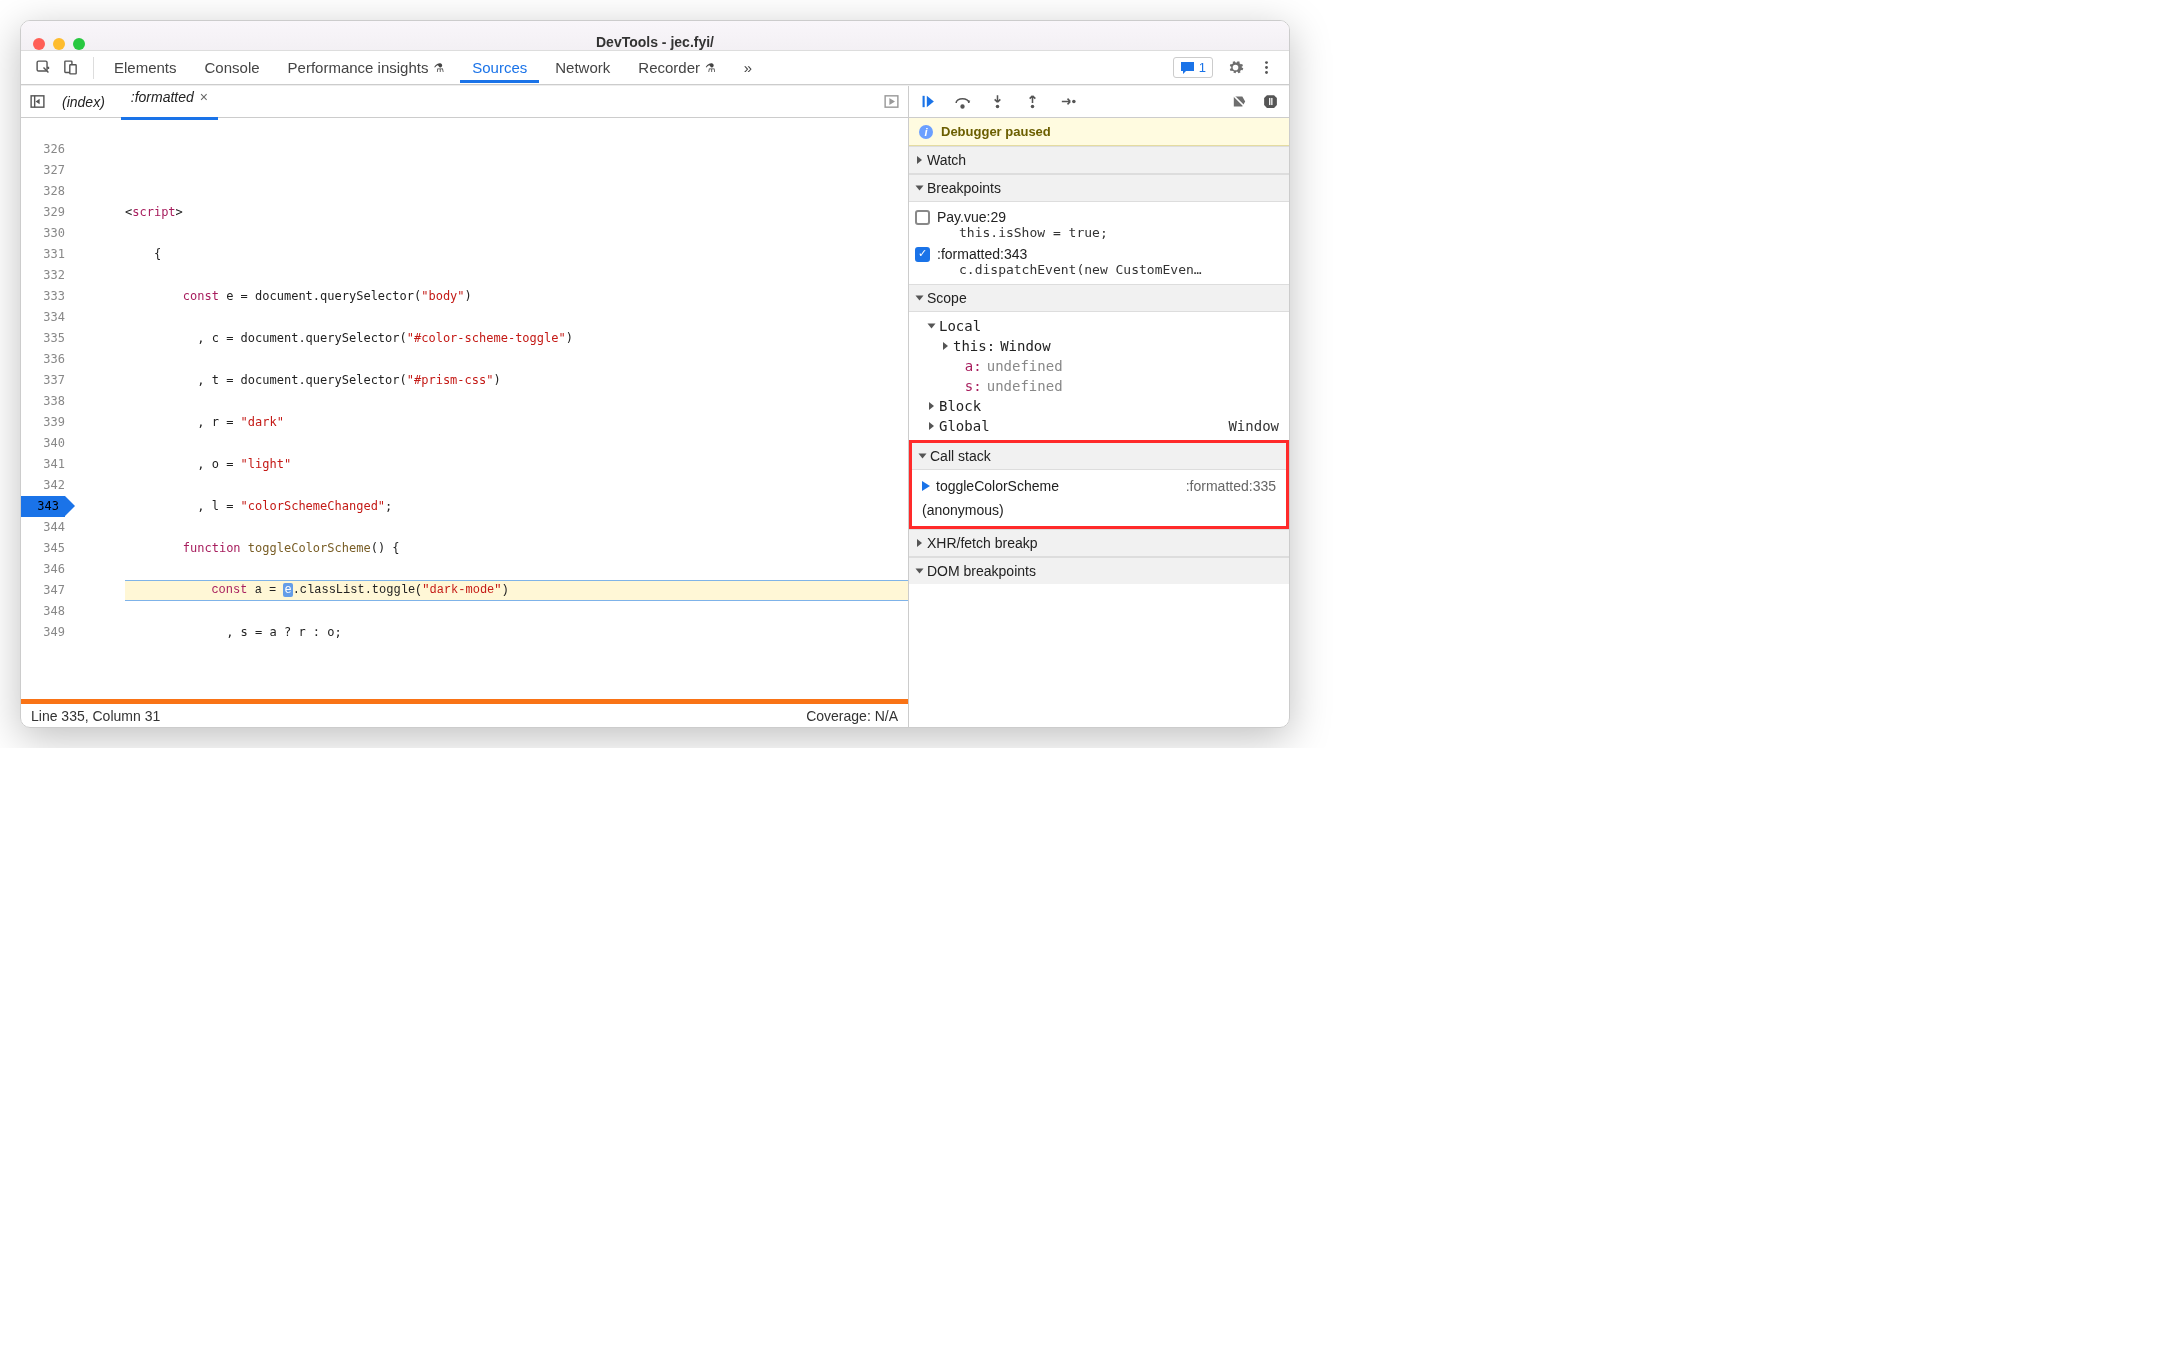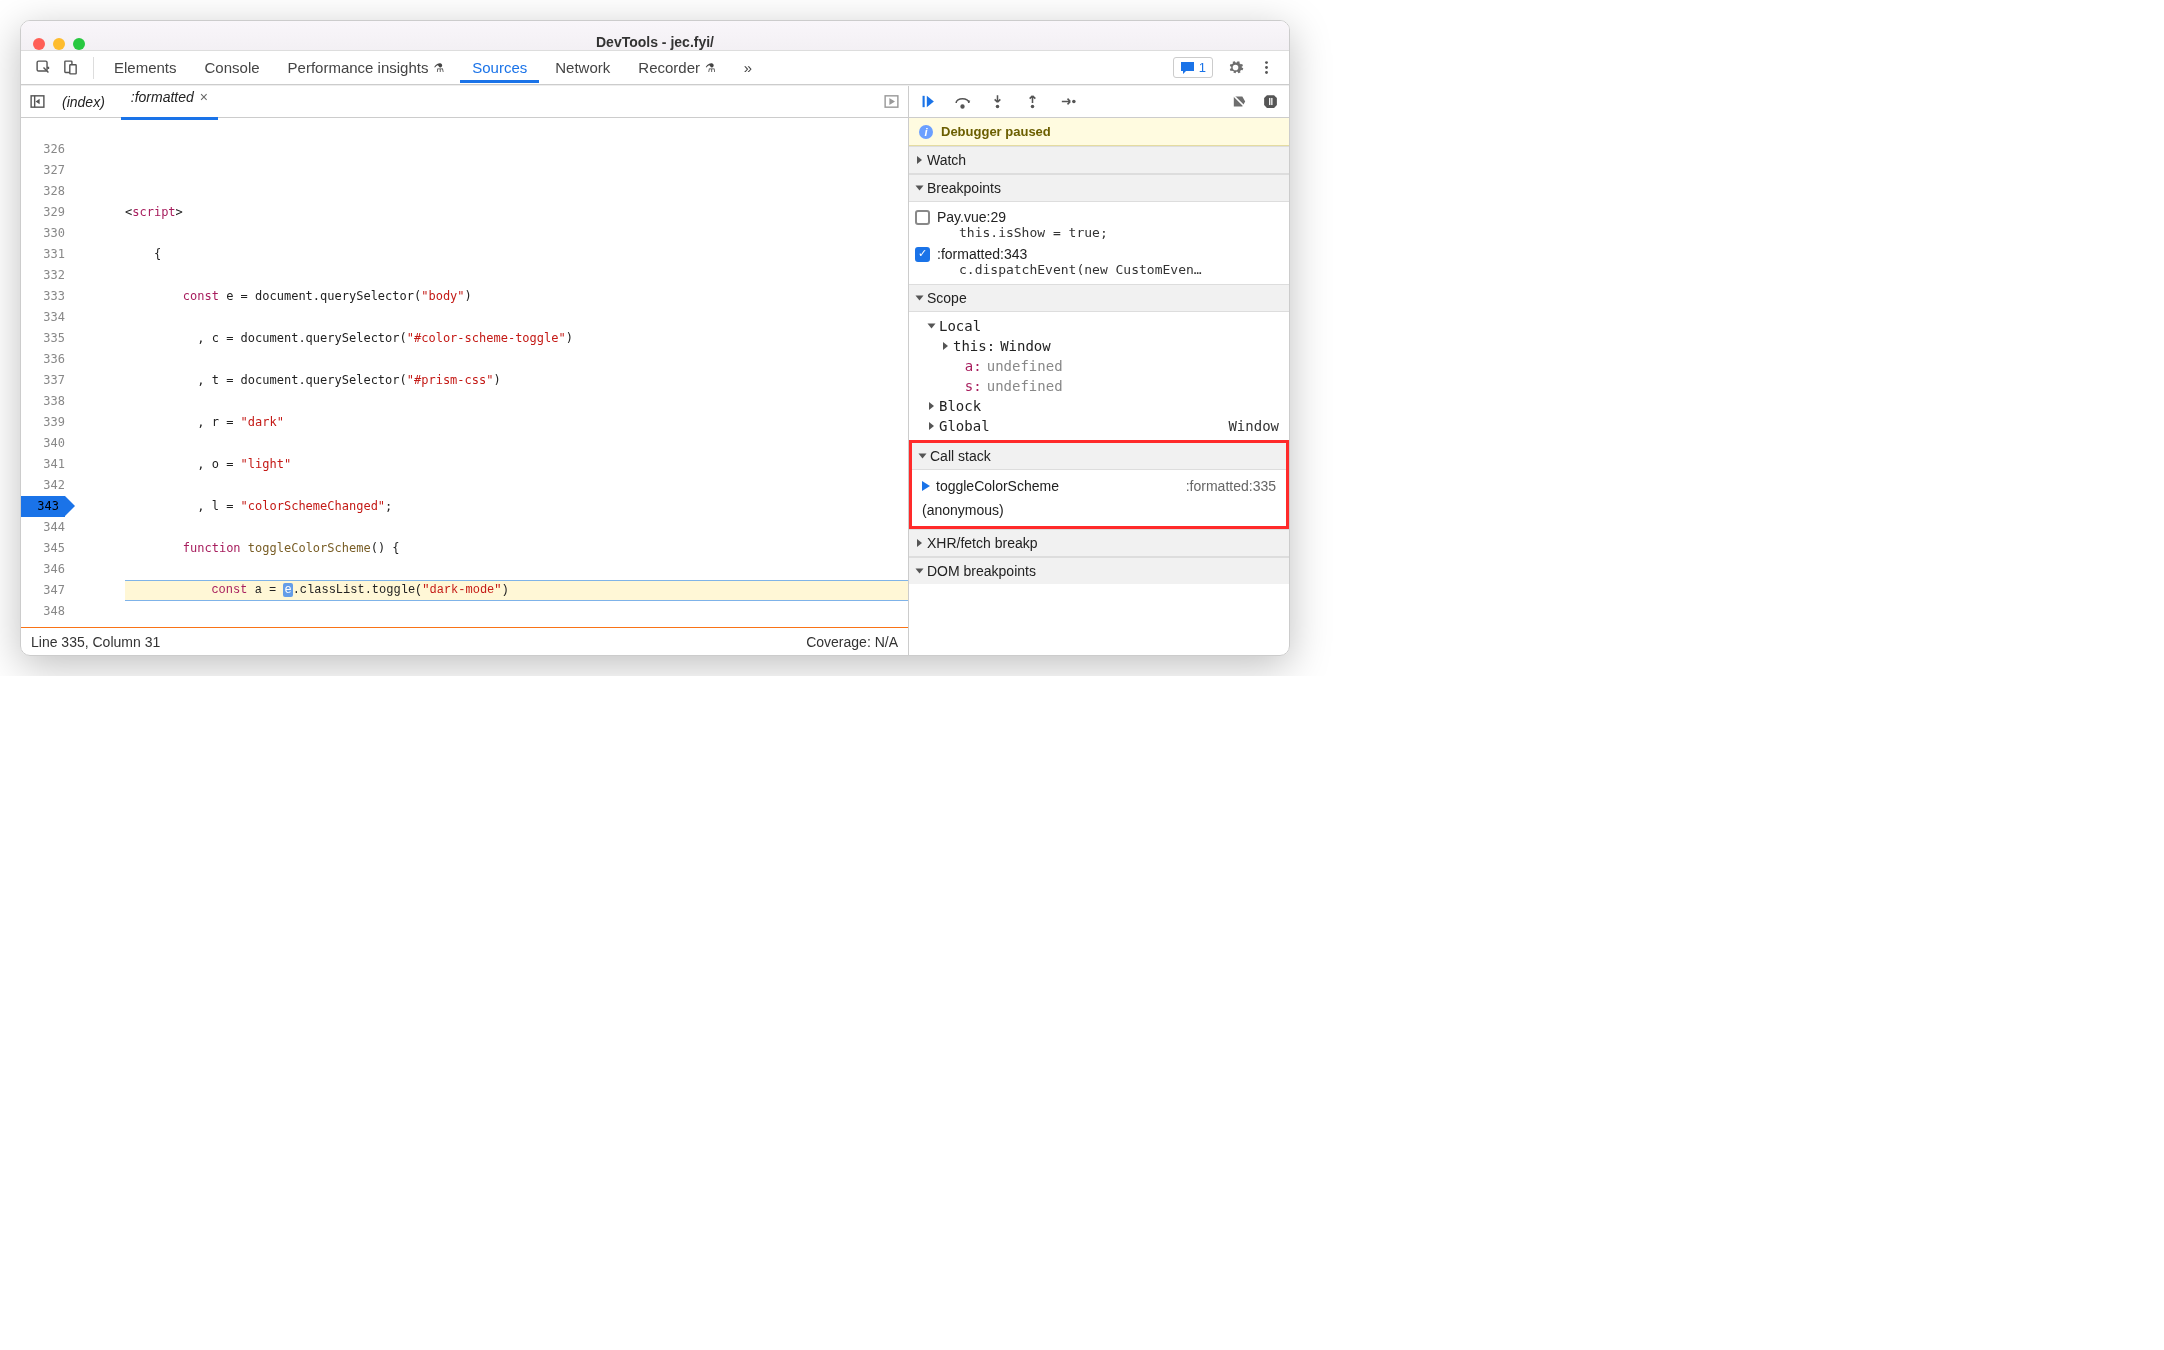--- a/index.html
+++ b/index.html
@@ -14,39 +14,39 @@
 .tabs-bar { height:34px; border-bottom:1px solid #ccc; display:flex; align-items:center; padding:0 8px; gap:4px; }
 .tabs-bar .left-icons { display:flex; gap:10px; align-items:center; padding:0 6px; }
 .tabs-bar .divider { width:1px; height:22px; background:#ddd; margin:0 4px; }
 .tab { padding:6px 12px; font-size:15px; color:#444; cursor:pointer; display:flex; align-items:center; gap:5px; }
 .tab.active { color:#1a73e8; border-bottom:3px solid #1a73e8; font-weight:500; padding-bottom:4px; }
 .tab .flask { font-size:12px; }
 .spacer { flex:1; }
 .right-icons { display:flex; align-items:center; gap:14px; padding:0 6px; }
 .issue-badge { display:flex; align-items:center; gap:4px; border:1px solid #ccc; border-radius:3px; padding:2px 6px; color:#1a73e8; }
 
-.main { display:flex; height:570px; border-top:1px solid #eee; }
+.main { display:flex; height:642px; border-top:1px solid #eee; }
 .editor-pane { flex:1; display:flex; flex-direction:column; border-right:1px solid #ccc; min-width:0; }
 .editor-tabs { height:32px; border-bottom:1px solid #ccc; display:flex; align-items:center; padding:0 8px; gap:6px; }
 .editor-tabs .etab { padding:5px 10px; font-size:14px; font-style:italic; display:flex; align-items:center; gap:6px; cursor:pointer; }
 .editor-tabs .etab.active { border-bottom:3px solid #1a73e8; color:#222; padding-bottom:12px; }
 .editor-tabs .close-x { font-style:normal; color:#666; }
 
 .code { flex:1; overflow:auto; font-family: Menlo, Consolas, monospace; font-size:12px; line-height:21px; white-space:pre; position:relative;padding-left:48px; }
 .gutter { position:absolute; left:0; top:0; width:50px; text-align:right; color:#888; padding-right:6px; user-select:none; }
 .codelines { margin-left:56px; }
 .line { height:21px; }
 .hl-yellow { background:#fff7d6;font-family:Liberation Mono, monospace; }
 .ln { display:block; height:21px; }
 .ln.bp { background:#1a73e8; color:#000000; padding-right:6px; position:relative; }
 .ln.bp::after { content:''; position:absolute; right:-10px; top:0; border-top:10.5px solid transparent; border-bottom:10.5px solid transparent; border-left:10px solid #1a73e8; }
 .tok-kw{color:#a71d5d;} .tok-tag{color:#a71d5d;} .tok-str{color:#c41a16;} .tok-fn{color:#795e26;}
 .sel-var { background:#649de8; color:#fff; padding:0 1px; border-radius:2px; }
 
-.status-bar { height:28px; border-top:1px solid #f97316; display:flex; align-items:center; justify-content:space-between; padding:0 10px; font-size:14px; color:#333; }
+.status-bar { height:28px; border-top:5px solid #f97316; display:flex; align-items:center; justify-content:space-between; padding:0 10px; font-size:14px; color:#333; }
 
 .side-pane { width:380px; display:flex; flex-direction:column; min-width:0; }
 .dbg-toolbar { height:32px; border-bottom:1px solid #ccc; display:flex; align-items:center; padding:0 10px; gap:18px; }
 .dbg-toolbar .grp2 { margin-left:auto; display:flex; gap:14px; }
 .dicon { width:17px; height:17px; }
 
 .banner { background:#fffbe0; border-bottom:1px solid #e5dca0; padding:6px 10px; display:flex; align-items:center; gap:8px; font-weight:bold; color:#6b5e00; }
 .info-dot { width:14px; height:14px; border-radius:50%; background:#6b9fff; color:#fff; display:flex; align-items:center; justify-content:center; font-size:11px; font-weight:bold; font-style:italic; }
 
 .section-h { background:#f1f1f1; border-top:1px solid #ddd; border-bottom:1px solid #ddd; padding:5px 8px; display:flex; align-items:center; gap:5px; font-size:14px; cursor:pointer; }

